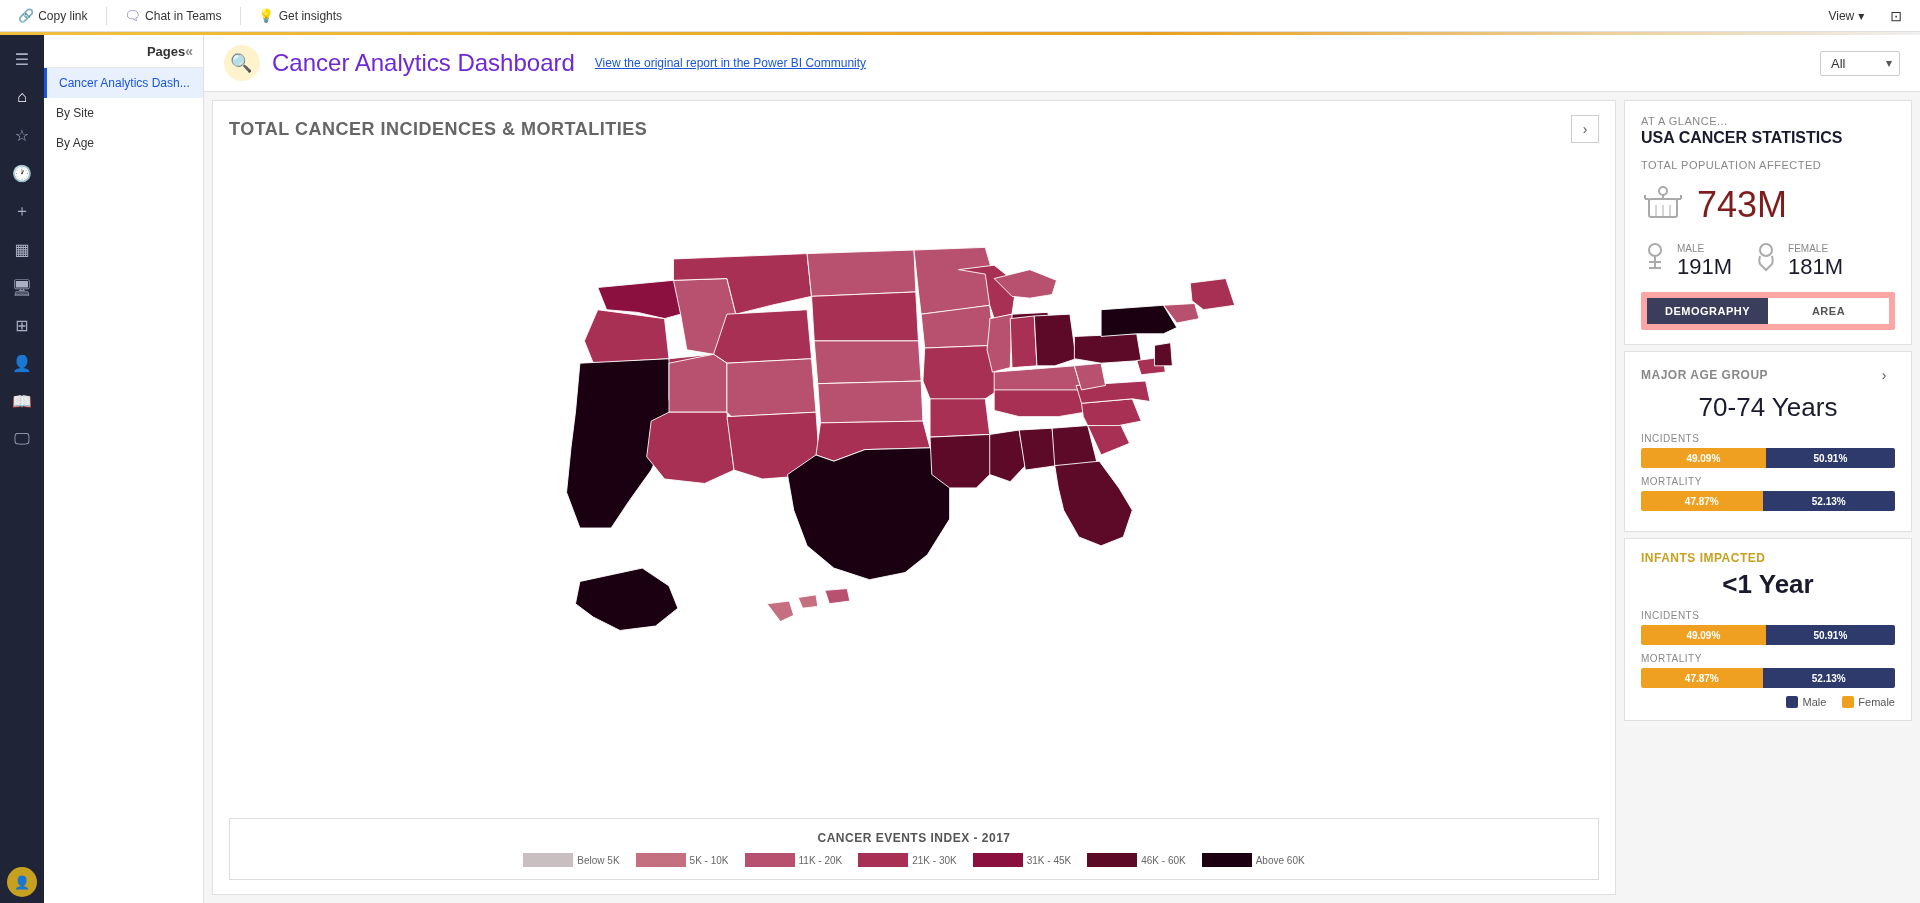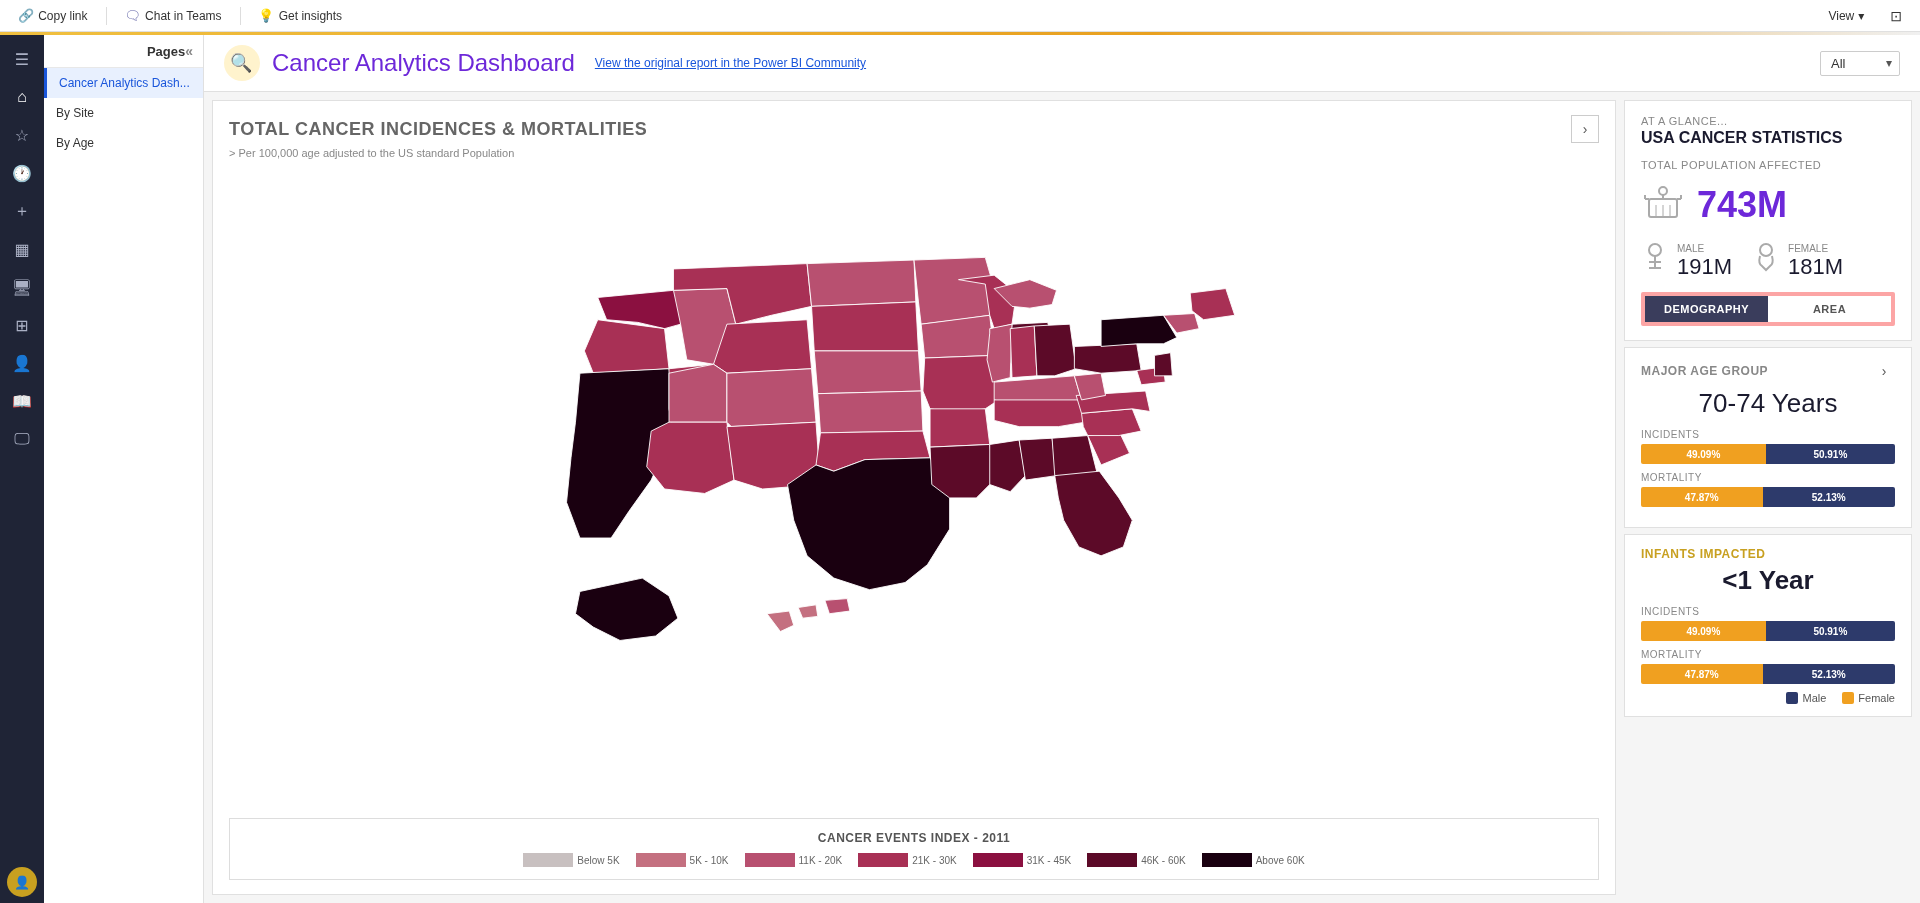--- a/index.html
+++ b/index.html
@@ -268,22 +268,22 @@
       align-items: center;
       gap: 12px;
       margin-bottom: 12px;
     }
     .pop-icon {
       font-size: 28px;
       color: #888;
     }
     .pop-number {
       font-size: 36px;
-      font-weight: 700;
-      color: #6d28d9;
+      font-weight: 400;
+      color: #7f1d1d;
     }
     .gender-row {
       display: flex;
       gap: 20px;
       margin-bottom: 12px;
     }
     .gender-item {
       display: flex;
       align-items: center;
       gap: 8px;
@@ -292,21 +292,21 @@
       font-size: 22px;
       color: #888;
     }
     .gender-info { display: flex; flex-direction: column; }
     .gender-label { font-size: 10px; color: #888; text-transform: uppercase; }
     .gender-number { font-size: 22px; font-weight: 300; color: #1a1a2e; }
 
     
     .tab-row {
       display: flex;
-      border: 4px solid #fca5a5;
+      border: 6px solid #fca5a5;
       border-radius: 2px;
       overflow: hidden;
       margin-bottom: 0;
     }
     .tab-btn {
       flex: 1;
       padding: 7px 0;
       text-align: center;
       font-size: 11px;
       font-weight: 600;
@@ -515,21 +515,20 @@
       </div>
     </div>
 
     <div class="dashboard-body">
 
       <div class="map-section">
         <div class="map-section-header">
           <span class="map-section-title">TOTAL CANCER INCIDENCES &amp; MORTALITIES</span>
           <button class="map-nav-btn">›</button>
         </div>
-        <div class="map-section-subtitle">&gt; Per 100,000 age adjusted to the US standard Population</div>
 
         <div class="map-container">
           <svg viewBox="0 0 900 550" width="820" height="490" xmlns="http://www.w3.org/2000/svg">
 
             <path d="M95,60 L180,52 L195,68 L188,90 L170,95 L140,88 L105,85 Z" fill="#8b1040" stroke="#fff" stroke-width="1"></path>
 
             <path d="M95,85 L170,95 L175,140 L90,145 L80,120 Z" fill="#a83055" stroke="#fff" stroke-width="1"></path>
 
             <path d="M75,145 L175,140 L185,185 L175,220 L155,265 L130,300 L110,330 L75,330 L60,290 L65,240 L70,200 Z" fill="#1a0010" stroke="#fff" stroke-width="1"></path>
 
@@ -617,21 +616,21 @@
 
             <path d="M75,390 L145,375 L175,395 L185,420 L160,440 L120,445 L90,430 L70,415 Z" fill="#1a0010" stroke="#fff" stroke-width="1"></path>
 
             <path d="M285,415 L310,412 L315,428 L300,435 Z" fill="#c47080" stroke="#fff" stroke-width="1"></path>
             <path d="M320,408 L340,405 L342,418 L325,420 Z" fill="#c47080" stroke="#fff" stroke-width="1"></path>
             <path d="M350,400 L375,398 L378,412 L355,415 Z" fill="#b85070" stroke="#fff" stroke-width="1"></path>
           </svg>
         </div>
 
         <div class="legend-box">
-          <div class="legend-title">CANCER EVENTS INDEX - 2011</div>
+          <div class="legend-title">CANCER EVENTS INDEX - 2017</div>
           <div class="legend-items">
             <div class="legend-item">
               <div class="legend-color" style="background:#c8c0c0;"></div>
               <div class="legend-label">Below 5K</div>
             </div>
             <div class="legend-item">
               <div class="legend-color" style="background:#c47080;"></div>
               <div class="legend-label">5K - 10K</div>
             </div>
             <div class="legend-item">

